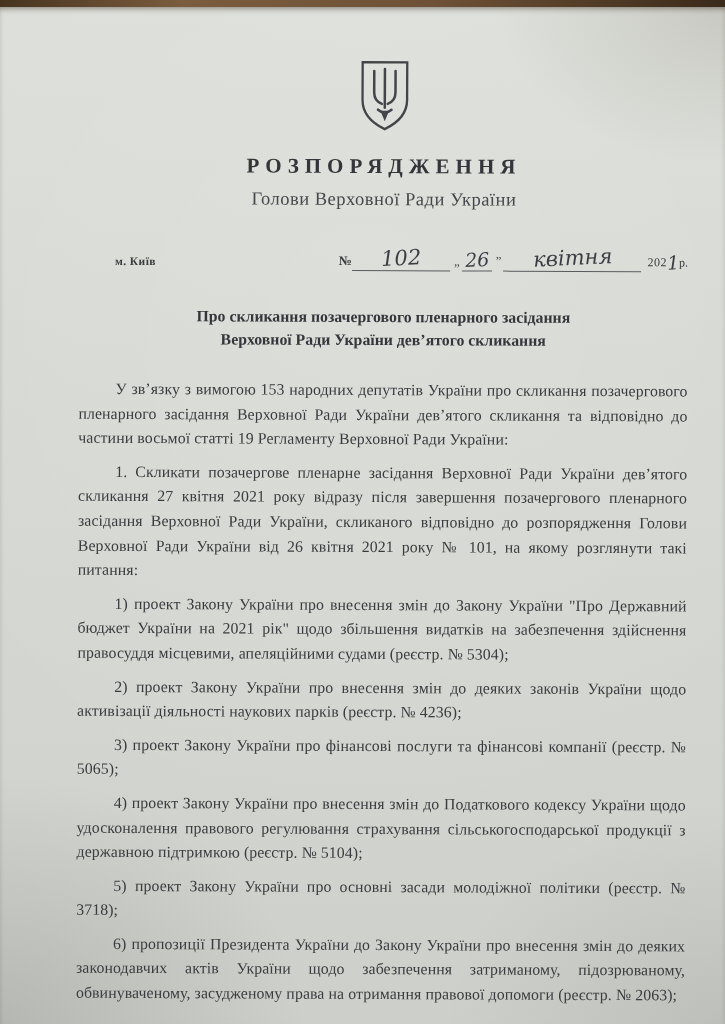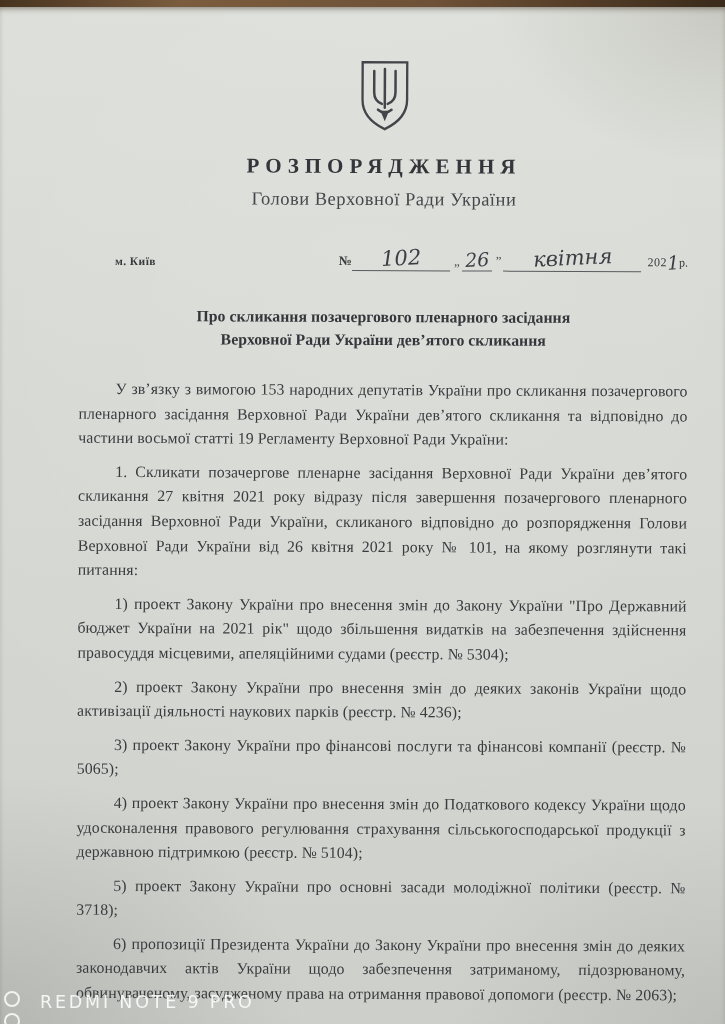--- a/index.html
+++ b/index.html
@@ -141,18 +141,13 @@
         <p class="body-par">2) проект Закону України про внесення змін до деяких законів України щодо активізації діяльності наукових парків (реєстр. № 4236);</p>
         <p class="body-par">3) проект Закону України про фінансові послуги та фінансові компанії (реєстр. № 5065);</p>
         <p class="body-par">4) проект Закону України про внесення змін до Податкового кодексу України щодо удосконалення правового регулювання страхування сільськогосподарської продукції з державною підтримкою (реєстр. № 5104);</p>
         <p class="body-par">5) проект Закону України про основні засади молодіжної політики (реєстр. № 3718);</p>
         <p class="body-par">6) пропозиції Президента України до Закону України про внесення змін до деяких законодавчих актів України щодо забезпечення затриманому, підозрюваному, обвинуваченому, засудженому права на отримання правової допомоги (реєстр. № 2063);</p>
       </div>
 
     </div>
   </div>
 
-  <div class="watermark">
-    <span class="wm-circle wm-c1"></span>
-    <span class="wm-circle wm-c2"></span>
-    <span class="wm-label">REDMI NOTE 9 PRO</span>
-  </div>
 </div>
 
 </body></html>

